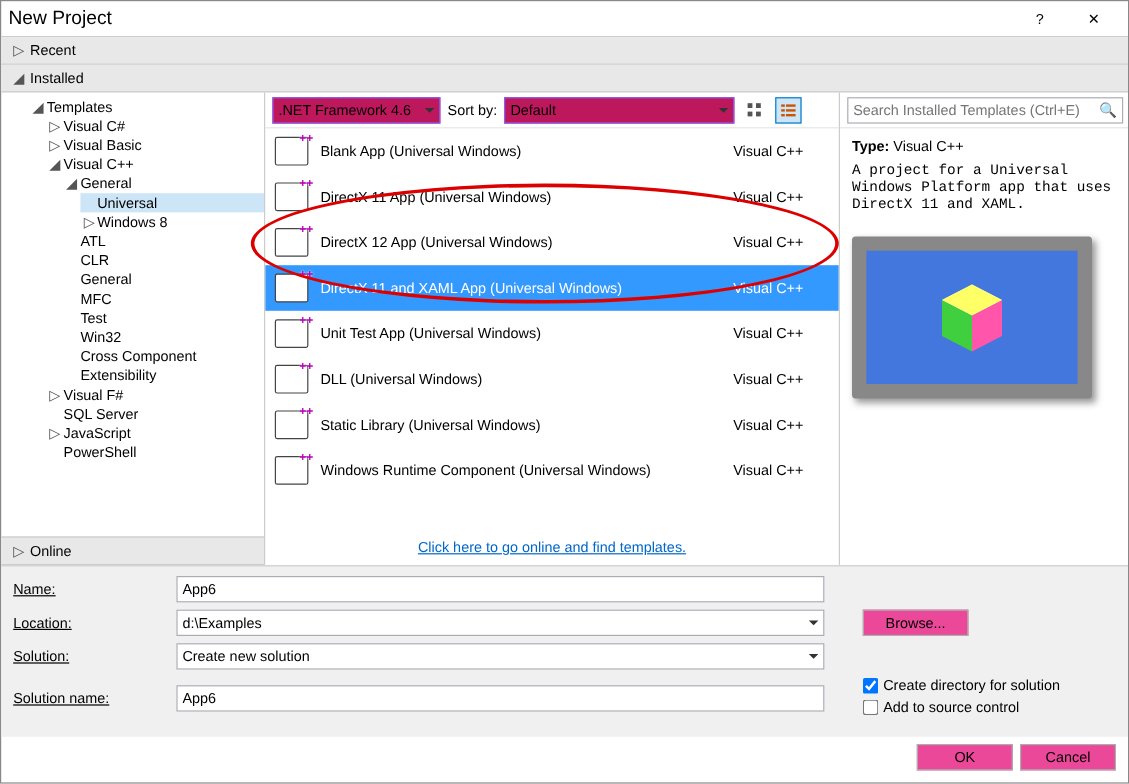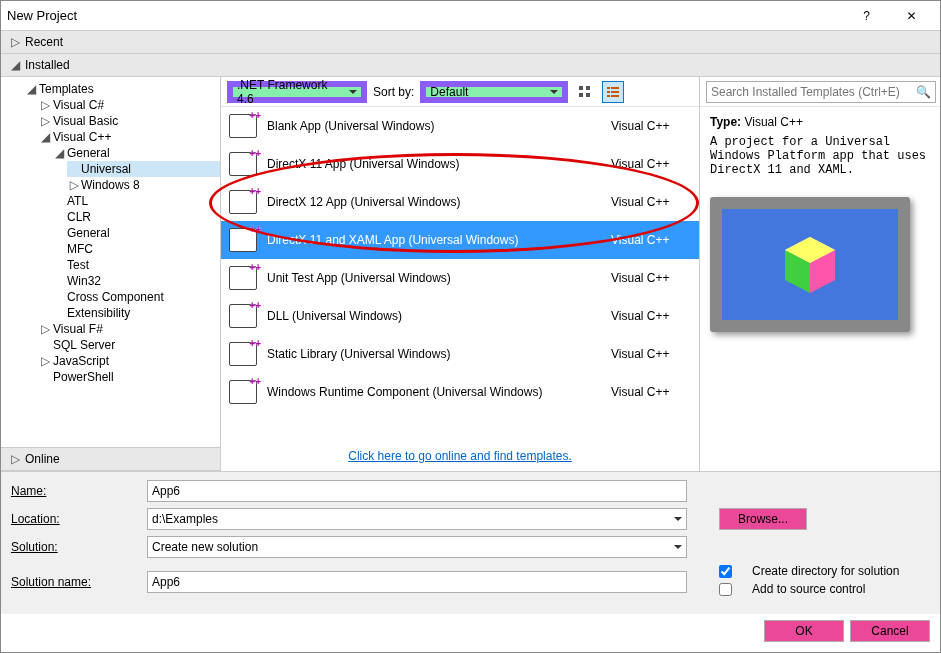--- a/index.html
+++ b/index.html
@@ -1,33 +1,33 @@
 <!DOCTYPE html>
 <html><head>
 <meta charset="utf-8">
 <style>
 * { box-sizing: border-box; margin: 0; padding: 0; font-family: "Segoe UI", Tahoma, sans-serif; font-size: 12px; }
 body { background: #fff; width: 941px; height: 653px; display: flex; flex-direction: column; border: 1px solid #888; position: relative; }
 .title-bar { height: 30px; display: flex; align-items: center; padding: 0 6px; border-bottom: 1px solid #ccc; }
-.title-bar .title { flex: 1; font-size: 13px; }
+.title-bar .title { flex: 1; font-size: 16px; }
 .title-bar .btn { width: 45px; height: 24px; display: flex; align-items: center; justify-content: center; cursor: pointer; }
 .section-header { background: #e8e8e8; padding: 4px 10px; border-bottom: 1px solid #ccc; display: flex; align-items: center; gap: 4px; }
 .sidebar { width: 220px; border-right: 1px solid #ccc; display: flex; flex-direction: column; }
 .sidebar .tree { flex: 1; overflow: auto; padding: 4px 0 4px 10px; }
 .tree-node { display: flex; align-items: center; padding: 1px 2px; cursor: pointer; gap: 2px; white-space: nowrap; }
 .tree-node.selected { background: #cde6f7; }
 .tree-child-1 { margin-left: 14px; }
 .tree-child-2 { margin-left: 28px; }
 .tree-child-3 { margin-left: 42px; }
 .tree-child-4 { margin-left: 56px; text-align: right; }
 .toggle { width: 10px; display: inline-block; color: #555; }
 .body-row { display: flex; flex: 1; min-height: 0; }
 .center { flex: 1; display: flex; flex-direction: column; border-right: 1px solid #ccc; }
 .center-toolbar { height: 30px; display: flex; align-items: center; padding: 3px 6px; gap: 6px; border-bottom: 1px solid #e5e5e5; }
-.dropdown { border: 6px solid #8b5cf6; background: #86efac; padding: 2px 16px 2px 4px; position: relative; font-size: 12px; height: 22px; display:flex; align-items:center;}
+.dropdown { border: 1px solid #8b5cf6; background: #be185d; padding: 2px 16px 2px 4px; position: relative; font-size: 12px; height: 22px; display:flex; align-items:center;}
 .dropdown::after { content: ""; position: absolute; right: 4px; top: 50%; border: 4px solid transparent; border-top-color: #333; transform: translateY(-2px); }
 .view-btn { width: 22px; height: 22px; display: flex; align-items: center; justify-content: center; border: 1px solid transparent; cursor:pointer; }
 .view-btn.active { border: 1px solid #007acc; background: #cde6f7; }
 .template-list { flex: 1; overflow: auto; padding: 0; }
 .template-row { display: flex; align-items: center; height: 38px; padding: 0 8px; cursor: pointer; gap: 10px; }
 .template-row.selected { background: #3399ff; color: #fff; }
 .template-icon { width: 28px; height: 24px; background:#fff; border:1px solid #444; position:relative; flex-shrink:0; border-radius:2px;}
 .template-icon .plus { position:absolute; right:-5px; top:-5px; color:#b800b8; font-weight:bold; font-size:10px; text-shadow:0 0 2px #fff;}
 .template-name { flex: 1; }
 .template-lang { width: 80px; text-align: left; }
@@ -38,21 +38,21 @@
 .search-input { flex: 1; border: 1px solid #abadb3; padding: 3px 24px 3px 4px; color: #1d4ed8; height:22px;}
 .search-icon { margin-left: -22px; width:20px; text-align:center; cursor:pointer; color:#555;}
 .desc-panel { padding: 8px 10px; flex: 1; }
 .preview-frame { margin-top: 20px; border: 12px solid #888; border-radius: 3px; width: 200px; height: 135px; background: #4477dd; display:flex; align-items:center; justify-content:center; box-shadow: 3px 3px 6px #999; }
 .cube { width: 70px; height: 60px; position: relative; }
 .bottom-panel { border-top: 1px solid #ccc; background: #f0f0f0; padding: 8px 10px; }
 .form-row { display: flex; align-items: center; margin-bottom: 6px; gap: 6px; }
 .form-label { width: 130px; text-decoration: underline; }
 .text-input { flex: 1; border: 1px solid #abadb3; padding: 3px 4px; background: #fff; height: 22px; max-width: 540px;}
 .button { border: 1px solid #acacac; background: #ec4899; padding: 3px 18px; cursor: pointer; min-width:80px; text-align:center;}
-.checkbox-row { display: flex; align-items: center; gap: 20px; margin-bottom: 4px; }
+.checkbox-row { display: flex; align-items: center; gap: 4px; margin-bottom: 4px; }
 .buttons-row { display: flex; justify-content: flex-end; gap: 6px; padding: 6px 10px 10px; }
 .ellipse-highlight { position: absolute; border: 3px solid #d00; border-radius: 50%; pointer-events:none; width: 490px; height: 100px; left: 208px; top: 152px; z-index:10;}
 </style>
 </head>
 <body>
 
 <div class="title-bar">
   <span class="title">New Project</span>
   <span class="btn">?</span>
   <span class="btn">✕</span>
@@ -154,21 +154,21 @@
       <span>Online</span>
     </div>
   </div>
 
   <div class="center">
     <div class="center-toolbar">
       <div class="dropdown" style="width:140px;">
           <span>.NET Framework 4.6</span>
         </div>
       <span>Sort by:</span>
-      <div class="dropdown" style="width:148px;text-align:right;">
+      <div class="dropdown" style="width:192px;text-align:right;">
           <span>Default</span>
         </div>
       <div class="view-btn">
           <svg width="14" height="14">
             <rect x="1" y="1" width="4" height="4" fill="#555"></rect>
             <rect x="8" y="1" width="4" height="4" fill="#555"></rect>
             <rect x="1" y="8" width="4" height="4" fill="#555"></rect>
             <rect x="8" y="8" width="4" height="4" fill="#555"></rect>
           </svg>
         </div>

